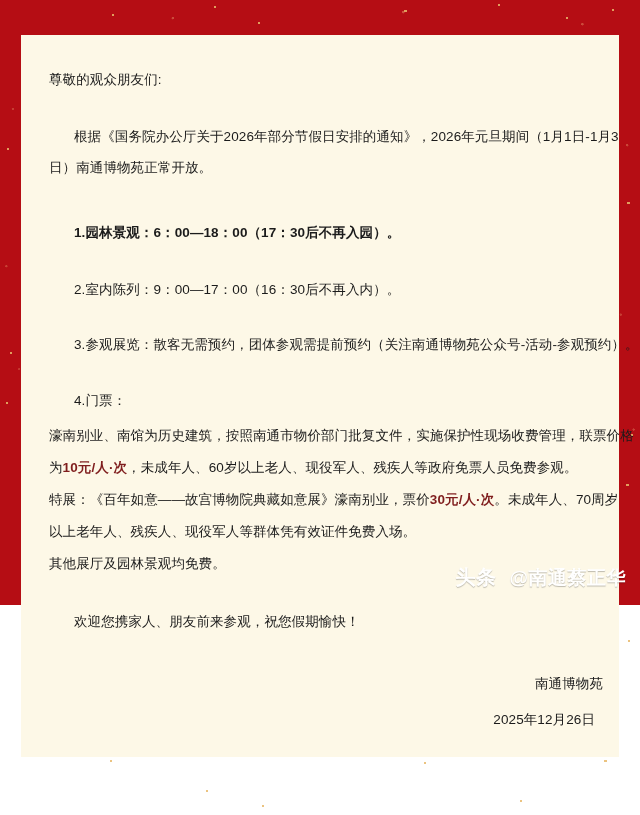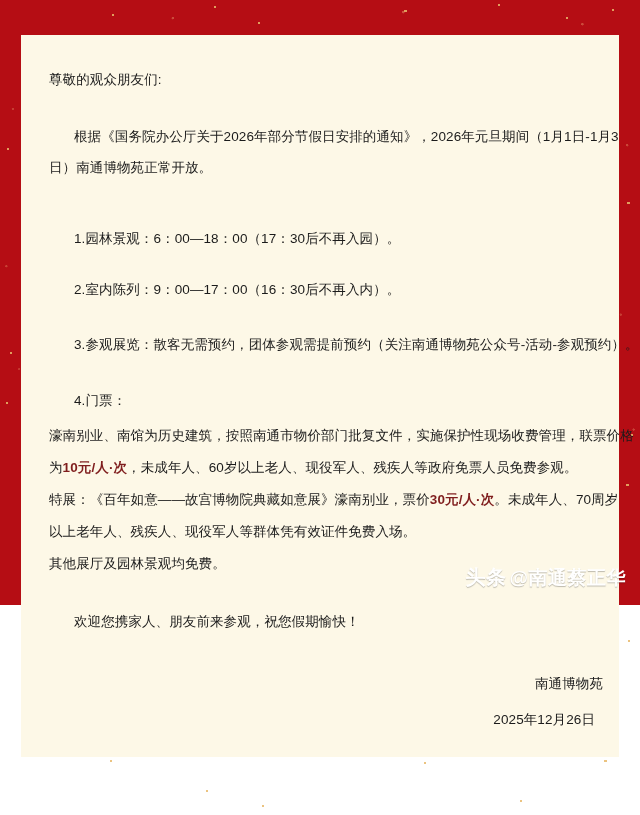--- a/index.html
+++ b/index.html
@@ -72,21 +72,21 @@
 
   .price {
     color: #7f1d1d;
     font-weight: bold;
   }
 
   .salutation { top: 36px; }
   .para-l1    { top: 93px; padding-left: 25px; }
   .para-l2    { top: 124px; }
 
-  .item1 { top: 195px; padding-left: 25px; }
+  .item1 { top: 189px; padding-left: 25px; font-weight: bold; }
   .item2 { top: 246px; padding-left: 25px; }
   .item3 { top: 301px; padding-left: 25px; }
   .item4 { top: 357px; padding-left: 25px; }
 
   .fee-l1 { top: 392px; }
   .fee-l2 { top: 424px; }
   .fee-l3 { top: 456px; }
   .fee-l4 { top: 488px; }
   .fee-l5 { top: 520px; }
 
@@ -94,21 +94,21 @@
 
   .sign-org  { top: 640px; left: auto; right: 16px; text-align: right; }
   .sign-date { top: 676px; left: auto; right: 24px; }
 
   #watermark {
     position: absolute;
     right: 14px;
     bottom: 14px;
     display: flex;
     align-items: baseline;
-    gap: 3px;
+    gap: 13px;
     color: #ffffff;
     font-weight: bold;
     font-size: 19px;
     letter-spacing: 0.5px;
     text-shadow: 0 1px 1px rgba(0,0,0,0.25);
   }
   #watermark .wm-brand { font-size: 20px; }
   #watermark .wm-handle { font-size: 19px; }
 </style>
 </head>

